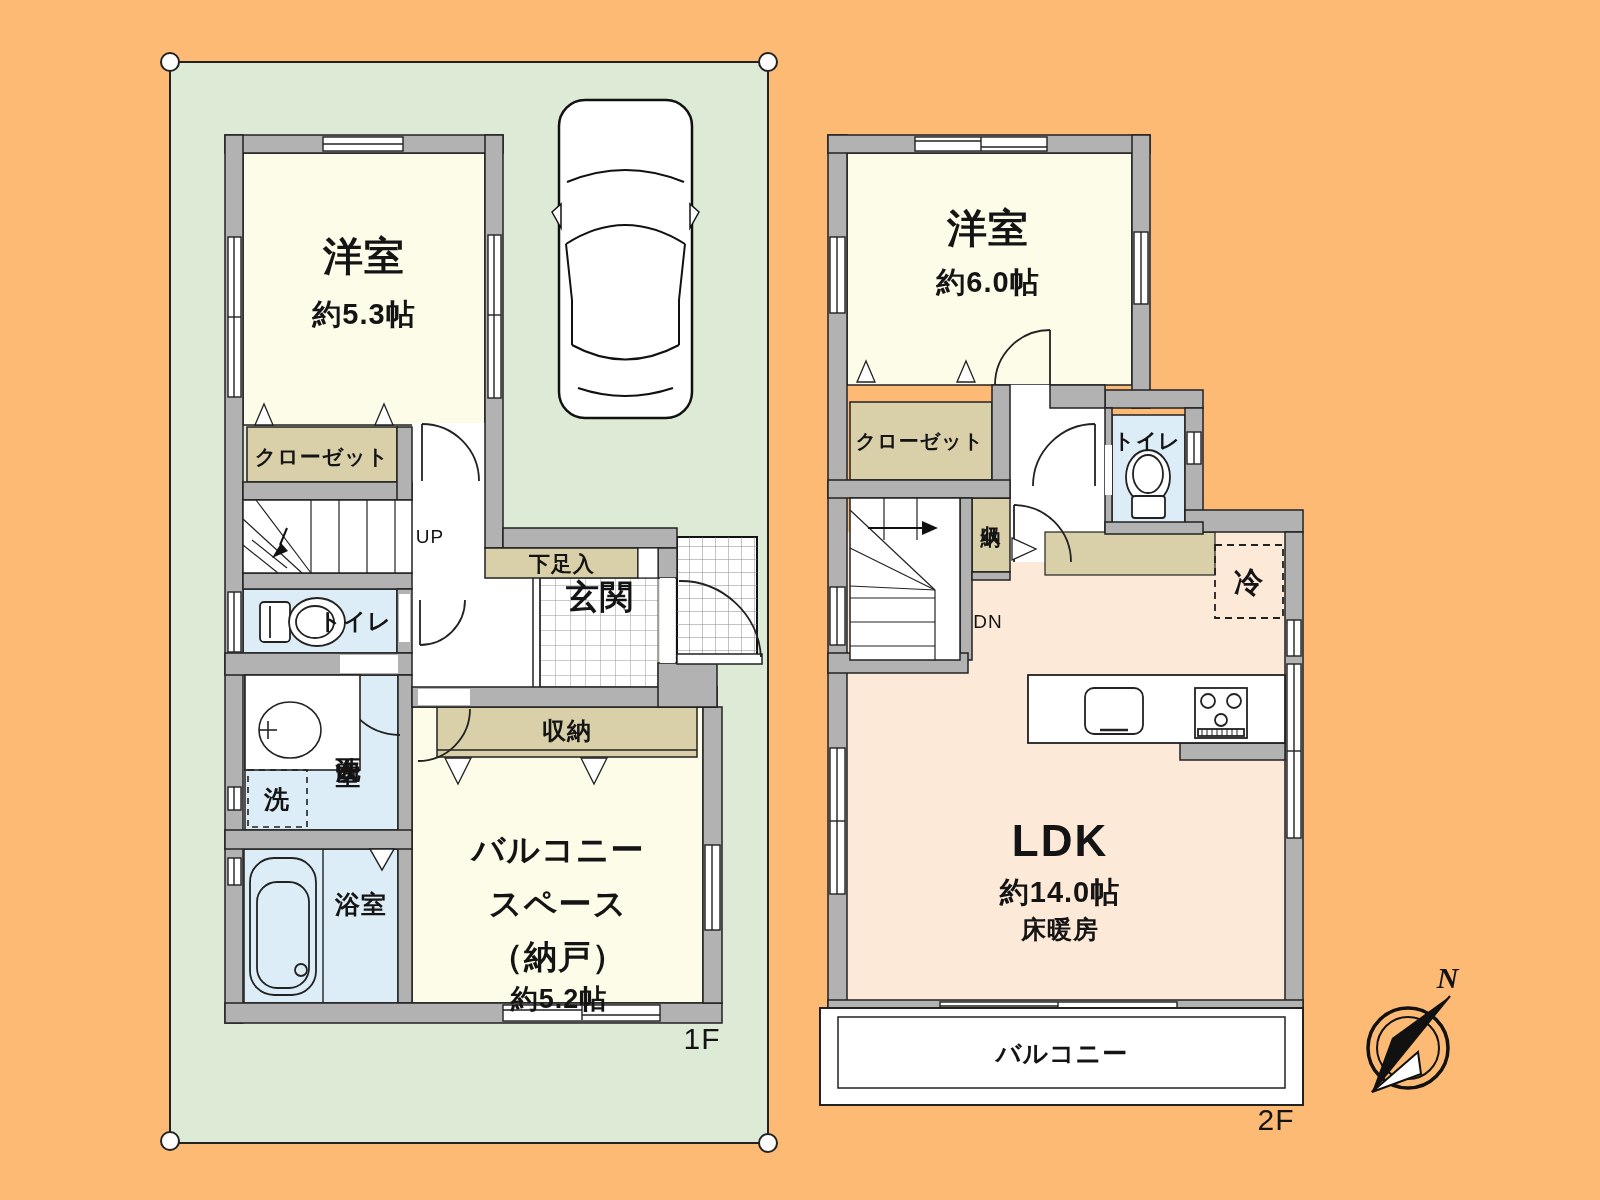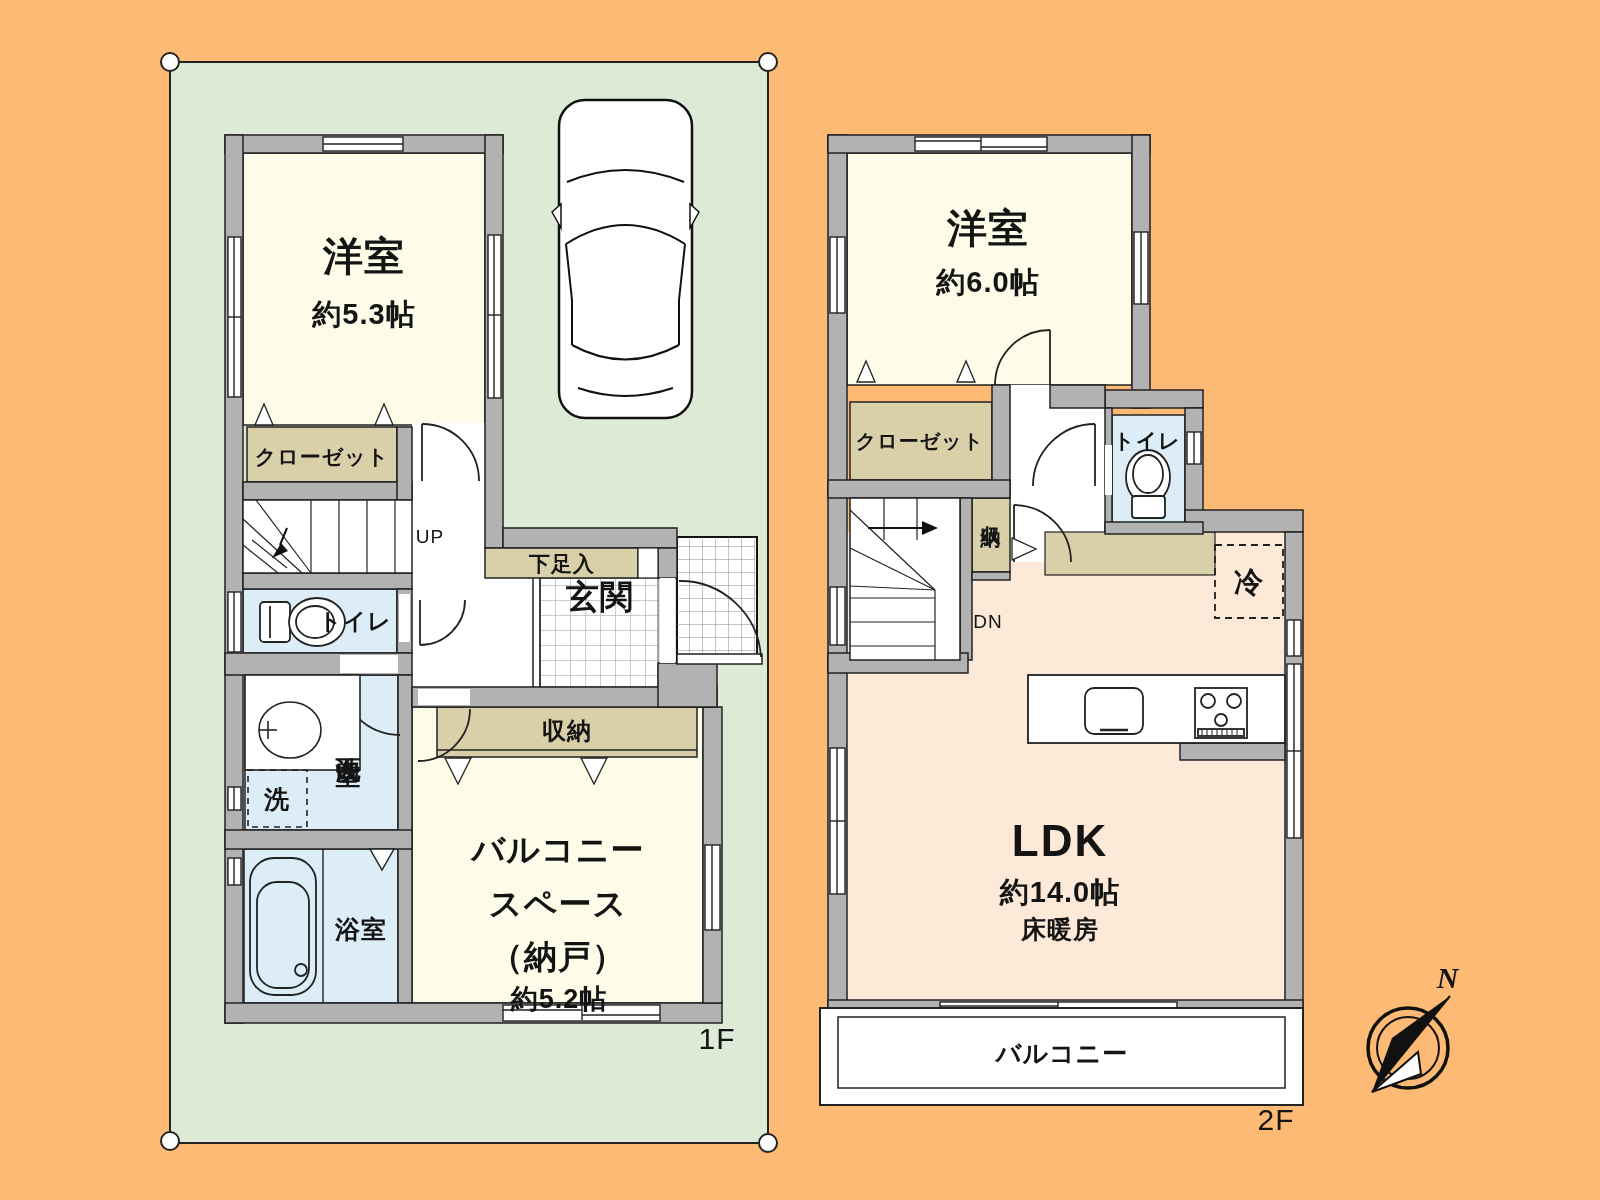--- a/index.html
+++ b/index.html
@@ -304,27 +304,27 @@
 
 <div class="lbl" style="left:364px;top:256px;font-size:40px;">洋室</div>
 <div class="lbl" style="left:364px;top:314px;font-size:29px;">約5.3帖</div>
 <div class="lbl" style="left:322px;top:456px;font-size:21px;">クローゼット</div>
 <div class="lbl thin" style="left:430px;top:536px;font-size:19px;">UP</div>
 <div class="lbl" style="left:562px;top:563px;font-size:21px;">下足入</div>
 <div class="lbl" style="left:600px;top:596px;font-size:33px;">玄関</div>
 <div class="lbl" style="left:355px;top:621px;font-size:23px;">トイレ</div>
 <div class="vlbl" style="left:348px;top:736px;font-size:25px;">洗面室</div>
 <div class="lbl" style="left:277px;top:799px;font-size:25px;">洗</div>
-<div class="lbl" style="left:361px;top:929px;font-size:25px;">浴室</div>
+<div class="lbl" style="left:361px;top:904px;font-size:25px;">浴室</div>
 <div class="lbl" style="left:567px;top:731px;font-size:24px;">収納</div>
 <div class="lbl" style="left:558px;top:849px;font-size:33px;">バルコニー</div>
 <div class="lbl" style="left:558px;top:903px;font-size:33px;">スペース</div>
 <div class="lbl" style="left:558px;top:956px;font-size:33px;">（納戸）</div>
 <div class="lbl" style="left:559px;top:999px;font-size:27px;">約5.2帖</div>
-<div class="lbl thin" style="left:702px;top:1039px;font-size:30px;margin-left:15px;">1F</div>
+<div class="lbl thin" style="left:702px;top:1039px;font-size:30px;">1F</div>
 
 <div class="lbl" style="left:988px;top:228px;font-size:40px;">洋室</div>
 <div class="lbl" style="left:988px;top:282px;font-size:29px;">約6.0帖</div>
 <div class="lbl" style="left:920px;top:441px;font-size:20px;">クローゼット</div>
 <div class="lbl" style="left:1147px;top:440px;font-size:21px;">トイレ</div>
 <div class="vlbl" style="left:991px;top:510px;font-size:20px;letter-spacing:2px;">収納</div>
 <div class="lbl thin" style="left:988px;top:621px;font-size:19px;text-align:right;">DN</div>
 <div class="lbl" style="left:1249px;top:582px;font-size:29px;">冷</div>
 <div class="lbl" style="left:1060px;top:841px;font-size:44px;letter-spacing:2px;">LDK</div>
 <div class="lbl" style="left:1060px;top:892px;font-size:29px;">約14.0帖</div>

